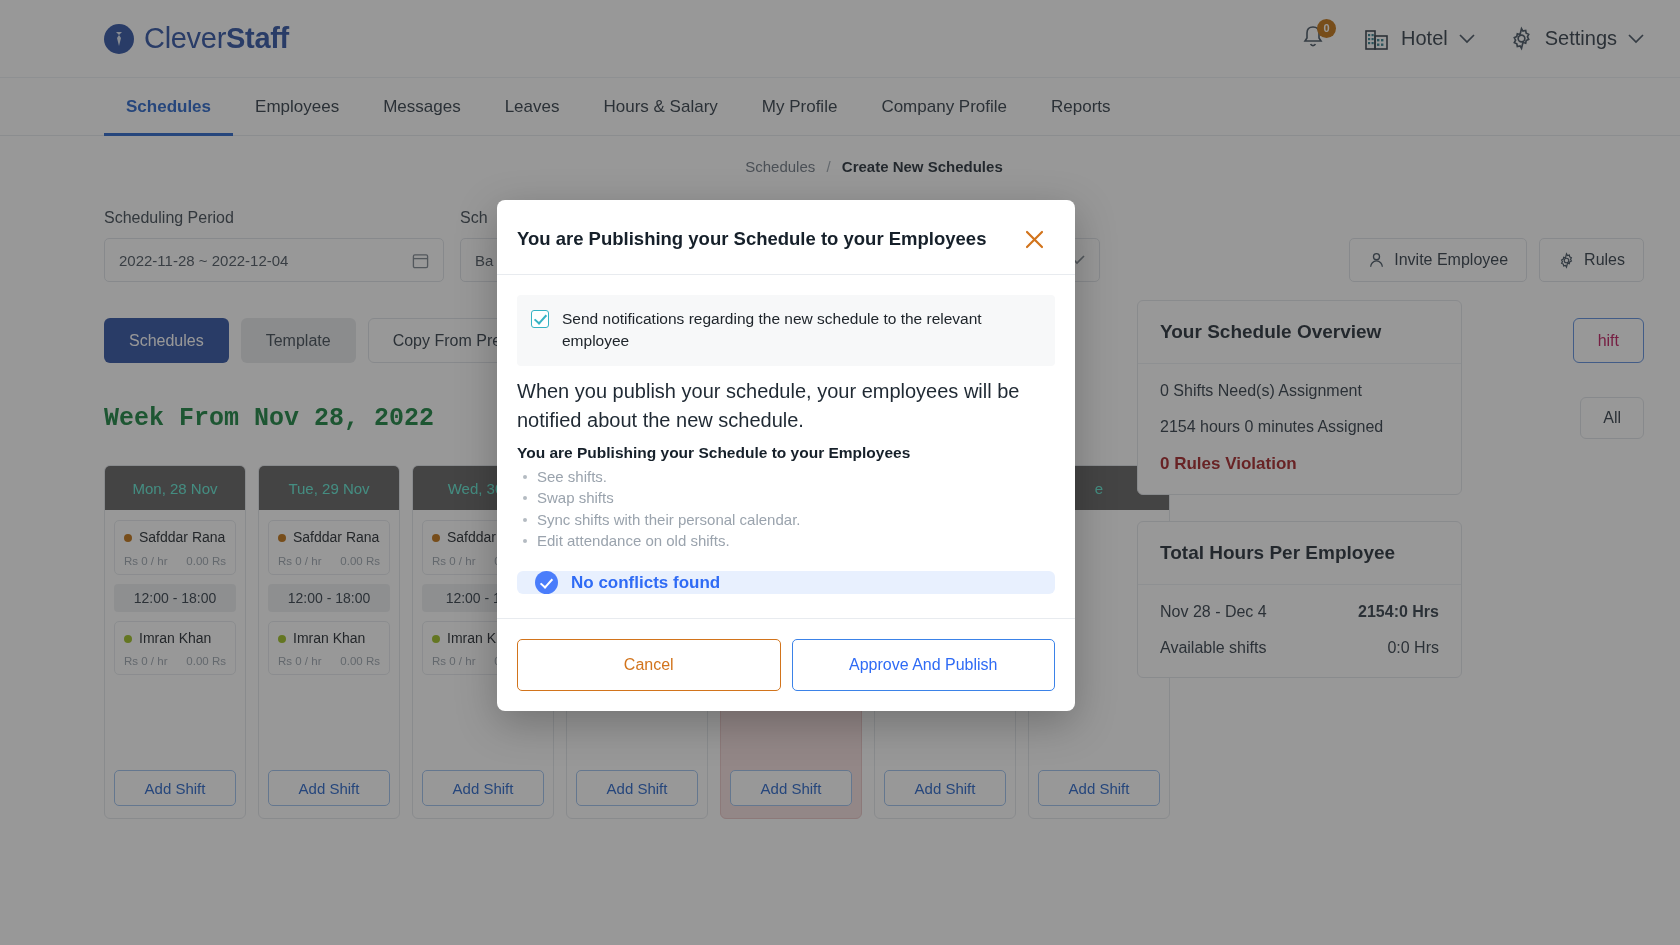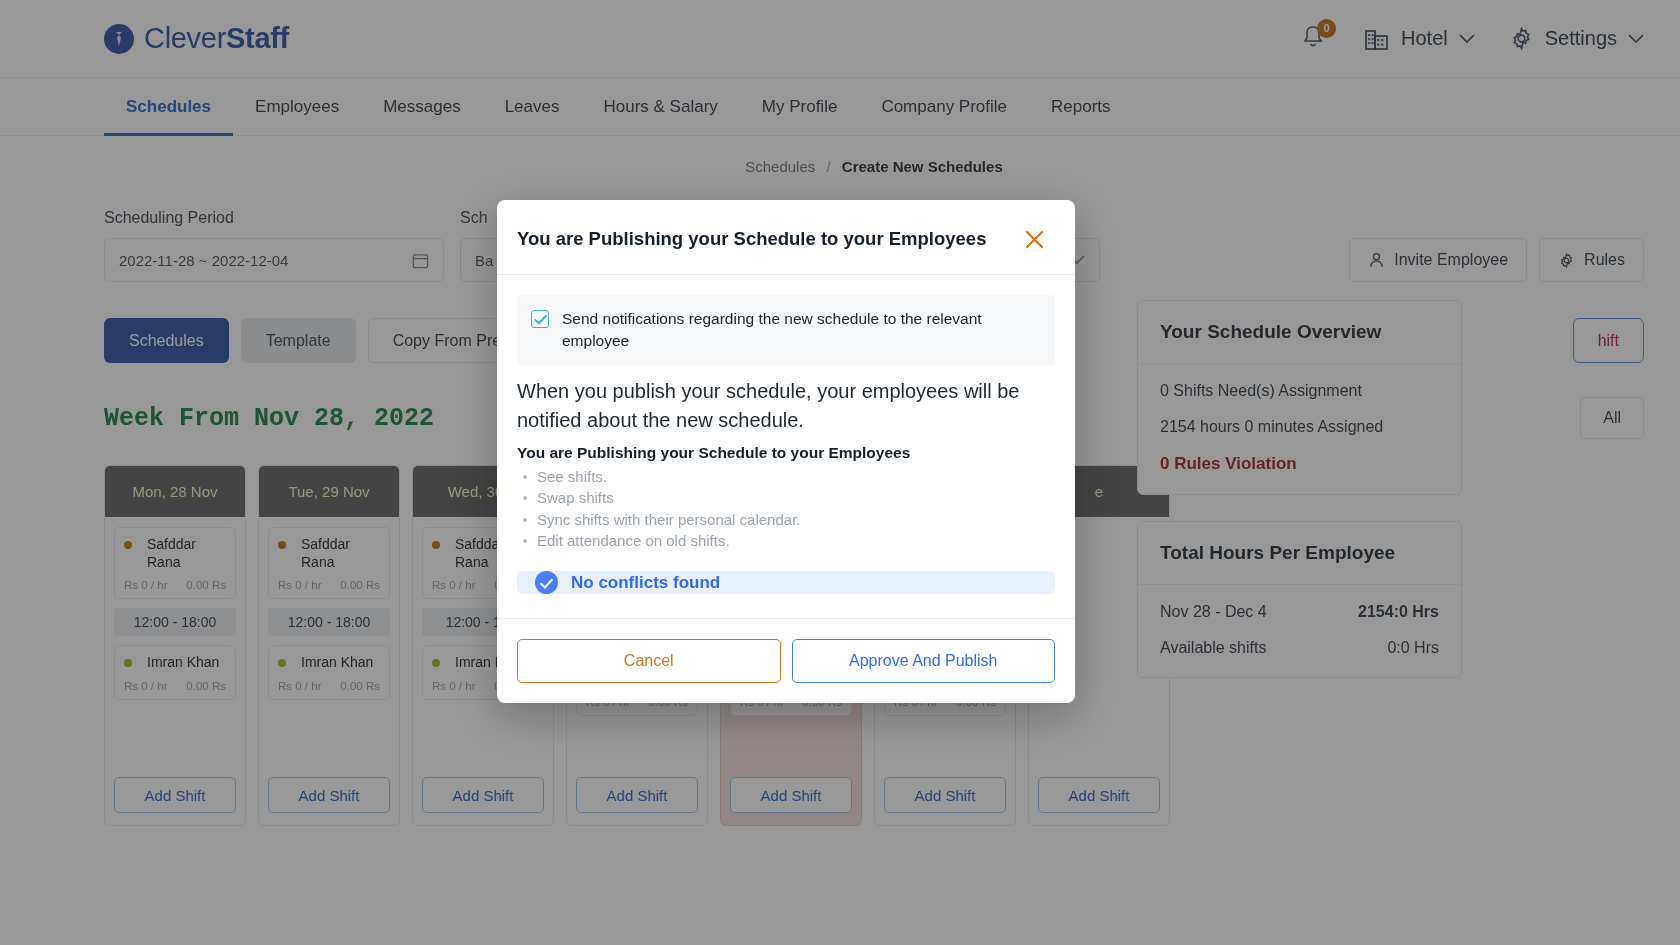--- a/index.html
+++ b/index.html
@@ -89,29 +89,29 @@
     margin-left:auto; height:42px; border:1px solid #dfe3e8; border-radius:6px;
     background:#fff; display:flex; align-items:center; padding:0 22px;
     font-size:16px; color:#2f3a45;
   }
 
   
   .grid { margin-top:26px; display:flex; gap:12px; }
   .daycol { width:142px; border:1px solid #e3e6ea; border-radius:6px; background:#fff; overflow:hidden; }
   .daycol.alert { background:#f6dede; border-color:#e8c3c3; }
   .dayhead {
-    height:51px; background:#5f5f5f; color:#fef9c3; display:flex;
+    height:44px; background:#5f5f5f; color:#5eead4; display:flex;
     align-items:center; justify-content:center; font-size:15px;
   }
   .daybody { padding:10px 9px 0 9px; min-height:250px; }
   .shift-card {
     border:1px solid #e6e9ed; border-radius:5px; padding:8px 9px 7px 9px; margin-bottom:9px;
     background:#fff;
   }
-  .emp { display:flex; align-items:flex-start; gap:15px; font-size:14px; color:#20262c; line-height:1.25; }
+  .emp { display:flex; align-items:flex-start; gap:7px; font-size:14px; color:#20262c; line-height:1.25; }
   .dot { width:8px; height:8px; border-radius:50%; margin-top:5px; flex:none; }
   .dot.orange { background:#c0700f; }
   .dot.green { background:#9cbf1d; }
   .rate { display:flex; justify-content:space-between; font-size:11.5px; color:#9aa3ad; margin-top:8px; }
   .timeslot {
     background:#eceef0; border-radius:4px; text-align:center; font-size:14px;
     color:#2f3a45; padding:6px 0; margin-bottom:9px;
   }
   .addshift {
     margin:10px 9px 12px 9px; height:36px; border:1px solid #9cc0ee; border-radius:5px;
@@ -184,21 +184,21 @@
   .conf-ic:after {
     content:""; position:absolute; left:8px; top:5px; width:5px; height:10px;
     border:solid #fff; border-width:0 2.3px 2.3px 0; transform:rotate(42deg);
   }
   .conf-txt { font-size:17px; color:#2f6bf5; font-weight:700; }
   .modal-foot {
     margin-top:24px; border-top:1px solid #e8ebef; padding:20px;
     display:flex; gap:11px;
   }
   .mbtn {
-    flex:1; height:44px; border-radius:5px; background:#fff; font-size:16px;
+    flex:1; height:52px; border-radius:5px; background:#fff; font-size:16px;
     display:flex; align-items:center; justify-content:center;
   }
   .mbtn.cancel { border:1.5px solid #d2741c; color:#d2741c; }
   .mbtn.approve { border:1.5px solid #3b82e8; color:#2f6bf5; }
 
   .ic { display:inline-flex; }
 </style>
 </head>
 <body>
 

